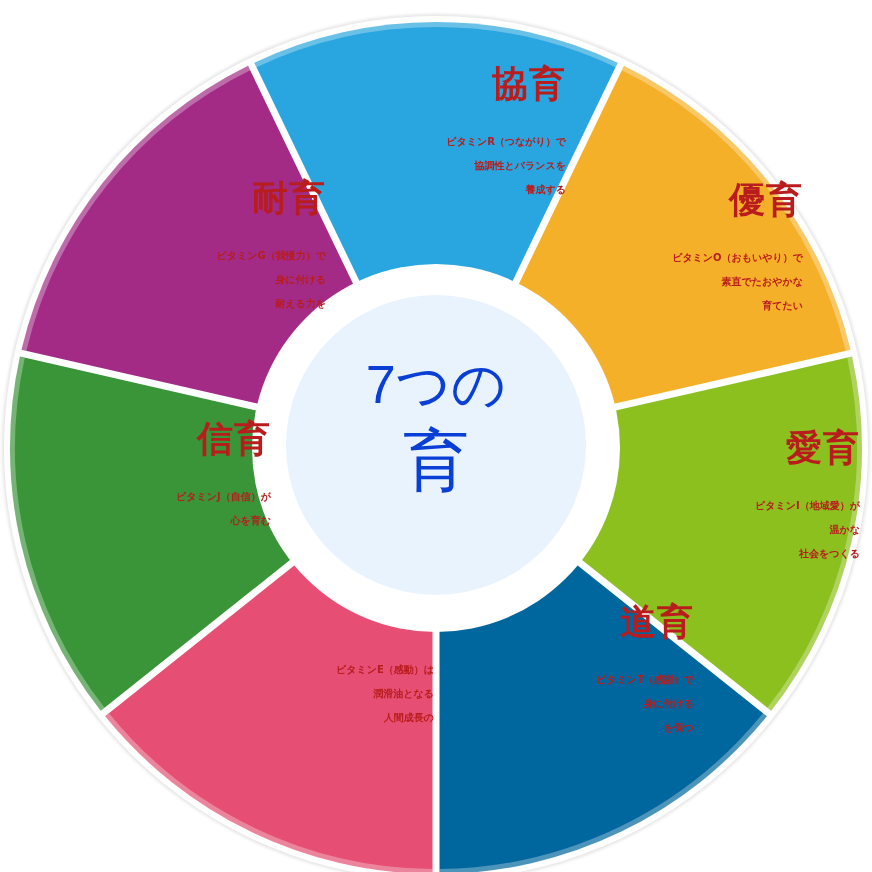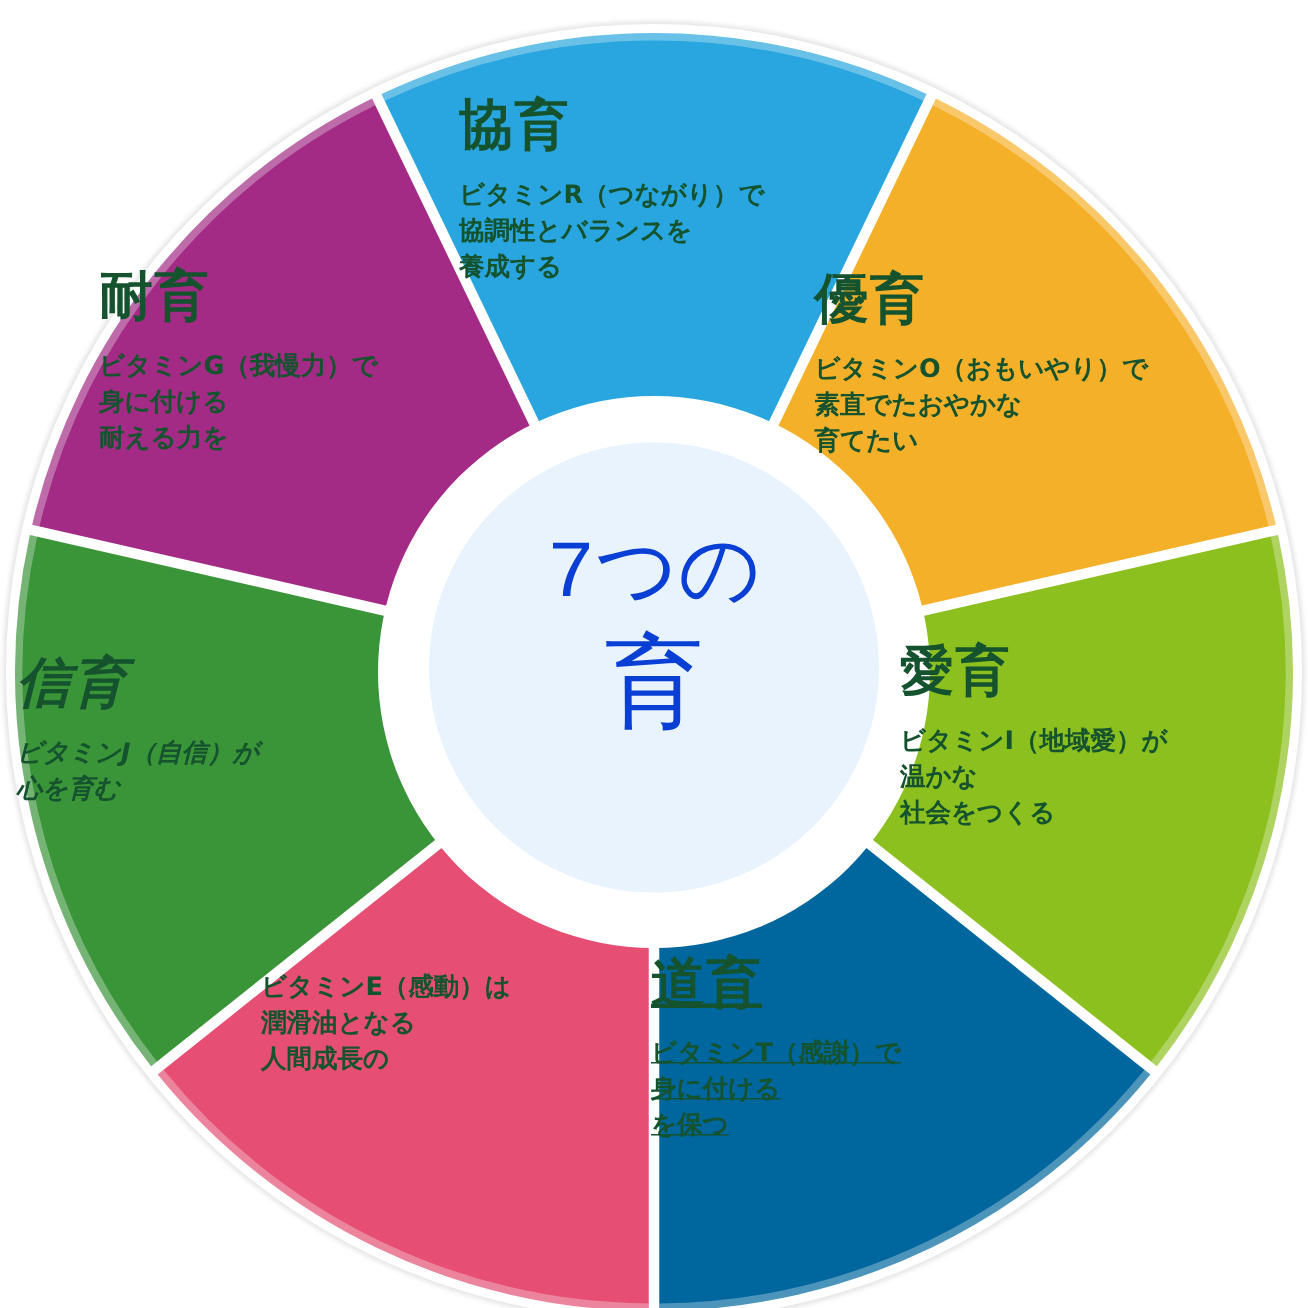--- a/index.html
+++ b/index.html
@@ -1,24 +1,24 @@
 <!DOCTYPE html>
 <html><head>
 <meta charset="utf-8">
 <style>
   html, body { margin: 0; padding: 0; background: #ffffff; }
   body { width: 872px; height: 872px; position: relative; overflow: hidden;
          font-family: "DejaVu Sans", "Liberation Sans", sans-serif; }
   #wheel { position: absolute; left: 0; top: 0; width: 872px; height: 872px; }
-  .seg-label { position: absolute; width: 260px; margin-left: -130px; text-align: left; color: #14532d; }
+  .seg-label { position: absolute; width: 260px; margin-left: -130px; text-align: right; color: #b91c1c; }
   .seg-title { font-size: 36px; font-weight: bold; letter-spacing: 1px; line-height: 44px; display: block; }
-  .seg-desc { font-size: 17px; font-weight: bold; line-height: 24px; margin-top: 12px; display: block; }
+  .seg-desc { font-size: 10px; font-weight: bold; line-height: 24px; margin-top: 24px; display: block; }
   .seg-desc span { display: block; }
   .center-text { position: absolute; left: 286px; width: 300px; text-align: center; color: #0a3fd6;
-                 font-family: Liberation Mono, monospace; }
+                 font-family: Liberation Sans, sans-serif; }
   .center-line1 { top: 352px; font-size: 54px; line-height: 64px; }
   .center-line2 { top: 420px; font-size: 66px; line-height: 80px; }
 </style>
 </head>
 <body>
 
 <svg id="wheel" viewBox="0 0 872 872" xmlns="http://www.w3.org/2000/svg">
   <defs>
     <filter id="sh" x="-5%" y="-5%" width="110%" height="110%">
       <feGaussianBlur stdDeviation="1.5"></feGaussianBlur>
@@ -71,38 +71,38 @@
 
 <div class="seg-label" style="left:730px; top:426px;">
   <span class="seg-title">愛育</span>
   <span class="seg-desc">
     <span>ビタミンI（地域愛）が</span>
     <span>温かな</span>
     <span>社会をつくる</span>
   </span>
 </div>
 
-<div class="seg-label" style="left:564px; top:634px;text-decoration:underline;">
+<div class="seg-label" style="left:564px; top:600px;">
   <span class="seg-title">道育</span>
   <span class="seg-desc">
     <span>ビタミンT（感謝）で</span>
     <span>身に付ける</span>
     <span>を保つ</span>
   </span>
 </div>
 
 <div class="seg-label" style="left:304px; top:634px;">
   <span class="seg-desc">
     <span>ビタミンE（感動）は</span>
     <span>潤滑油となる</span>
     <span>人間成長の</span>
   </span>
 </div>
 
-<div class="seg-label" style="left:141px; top:434px;font-style:italic;">
+<div class="seg-label" style="left:141px; top:417px;">
   <span class="seg-title">信育</span>
   <span class="seg-desc">
     <span>ビタミンJ（自信）が</span>
     <span>心を育む</span>
   </span>
 </div>
 
 <div class="seg-label" style="left:196px; top:176px;">
   <span class="seg-title">耐育</span>
   <span class="seg-desc">

